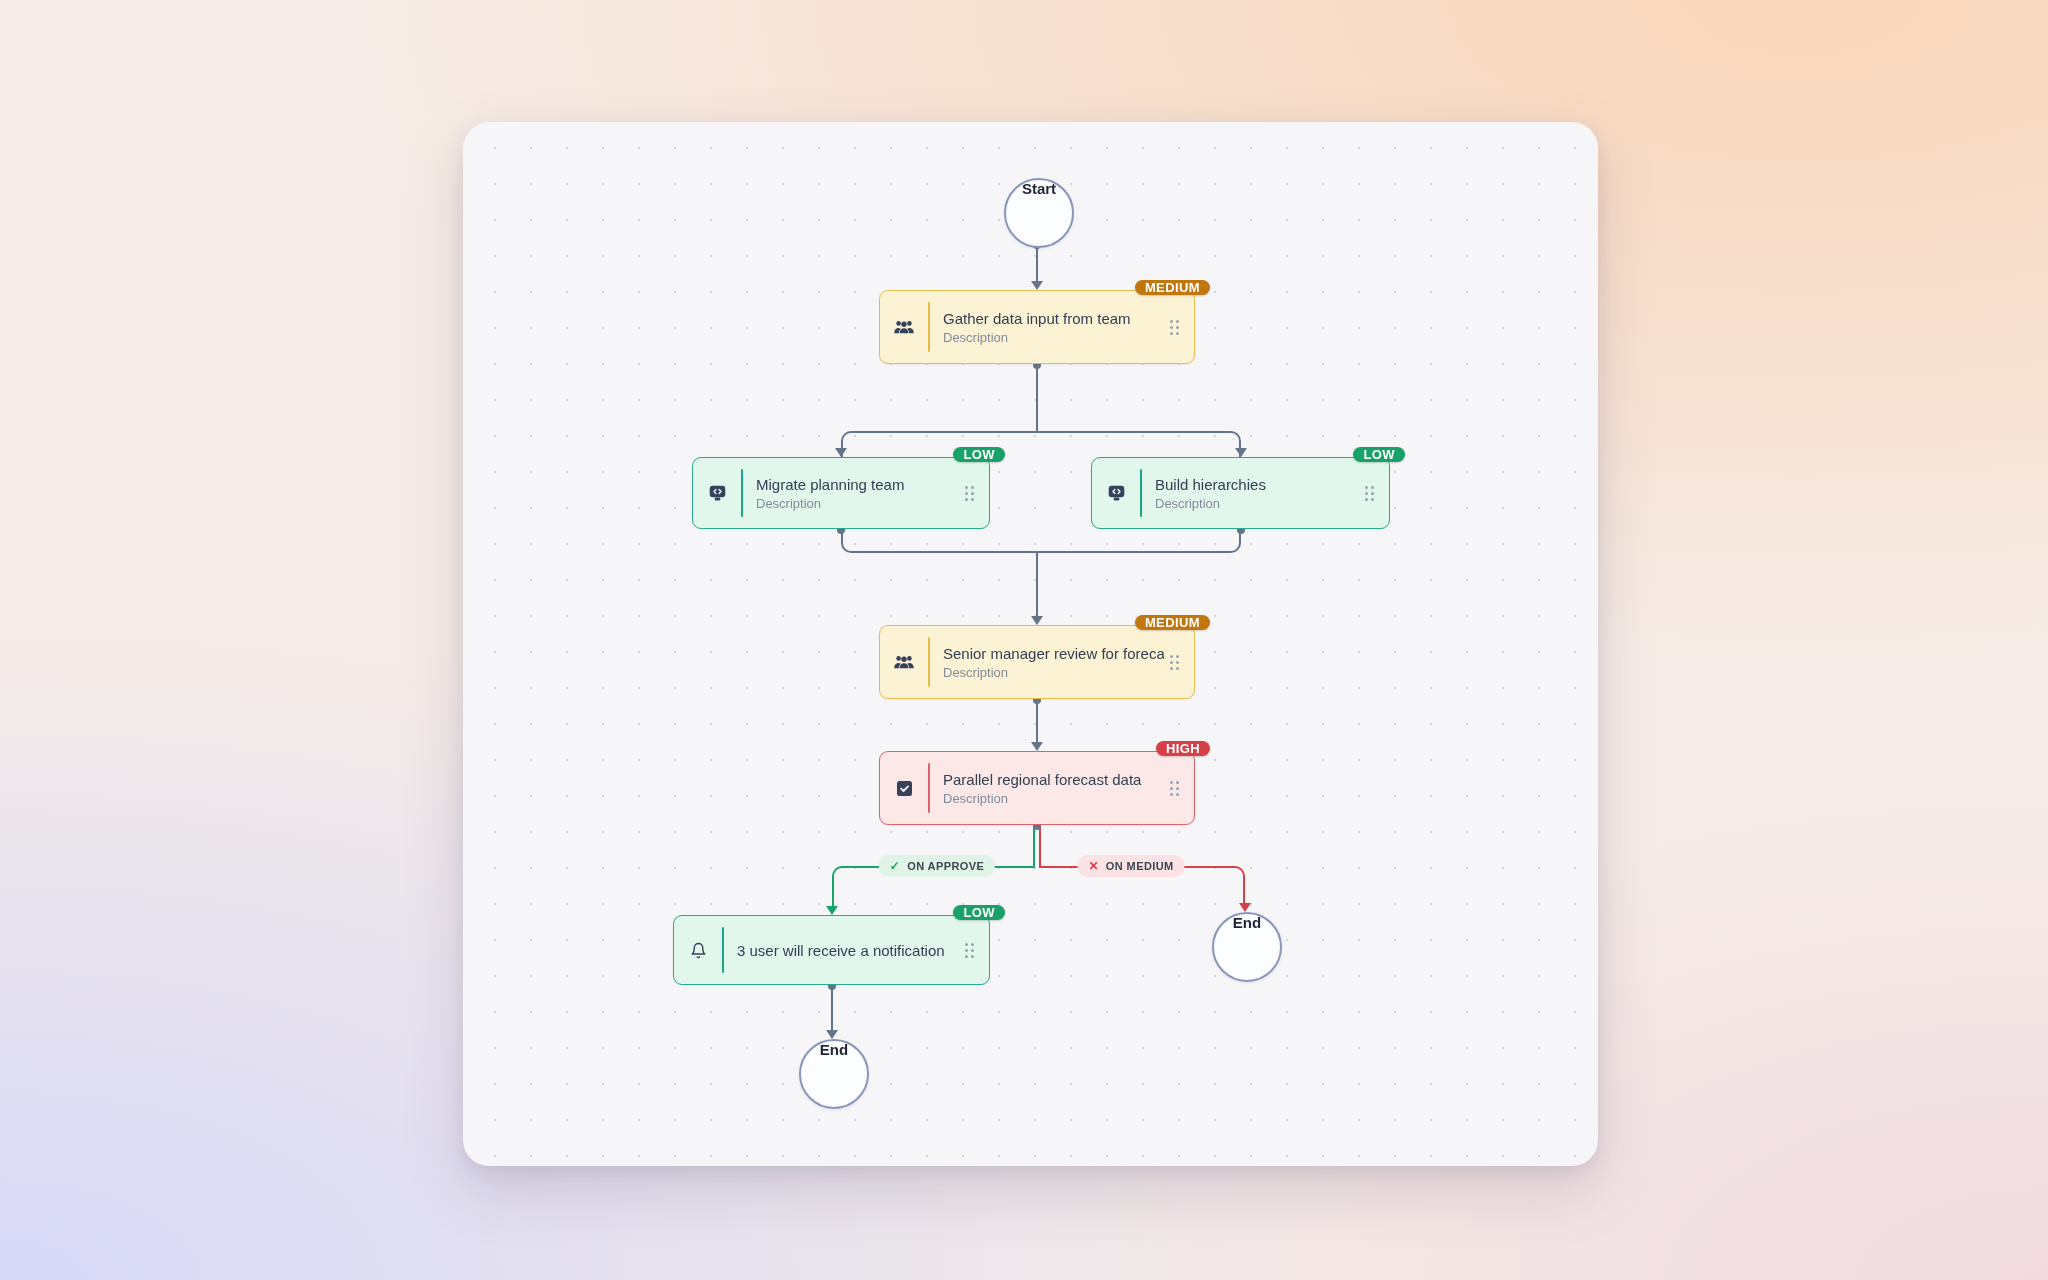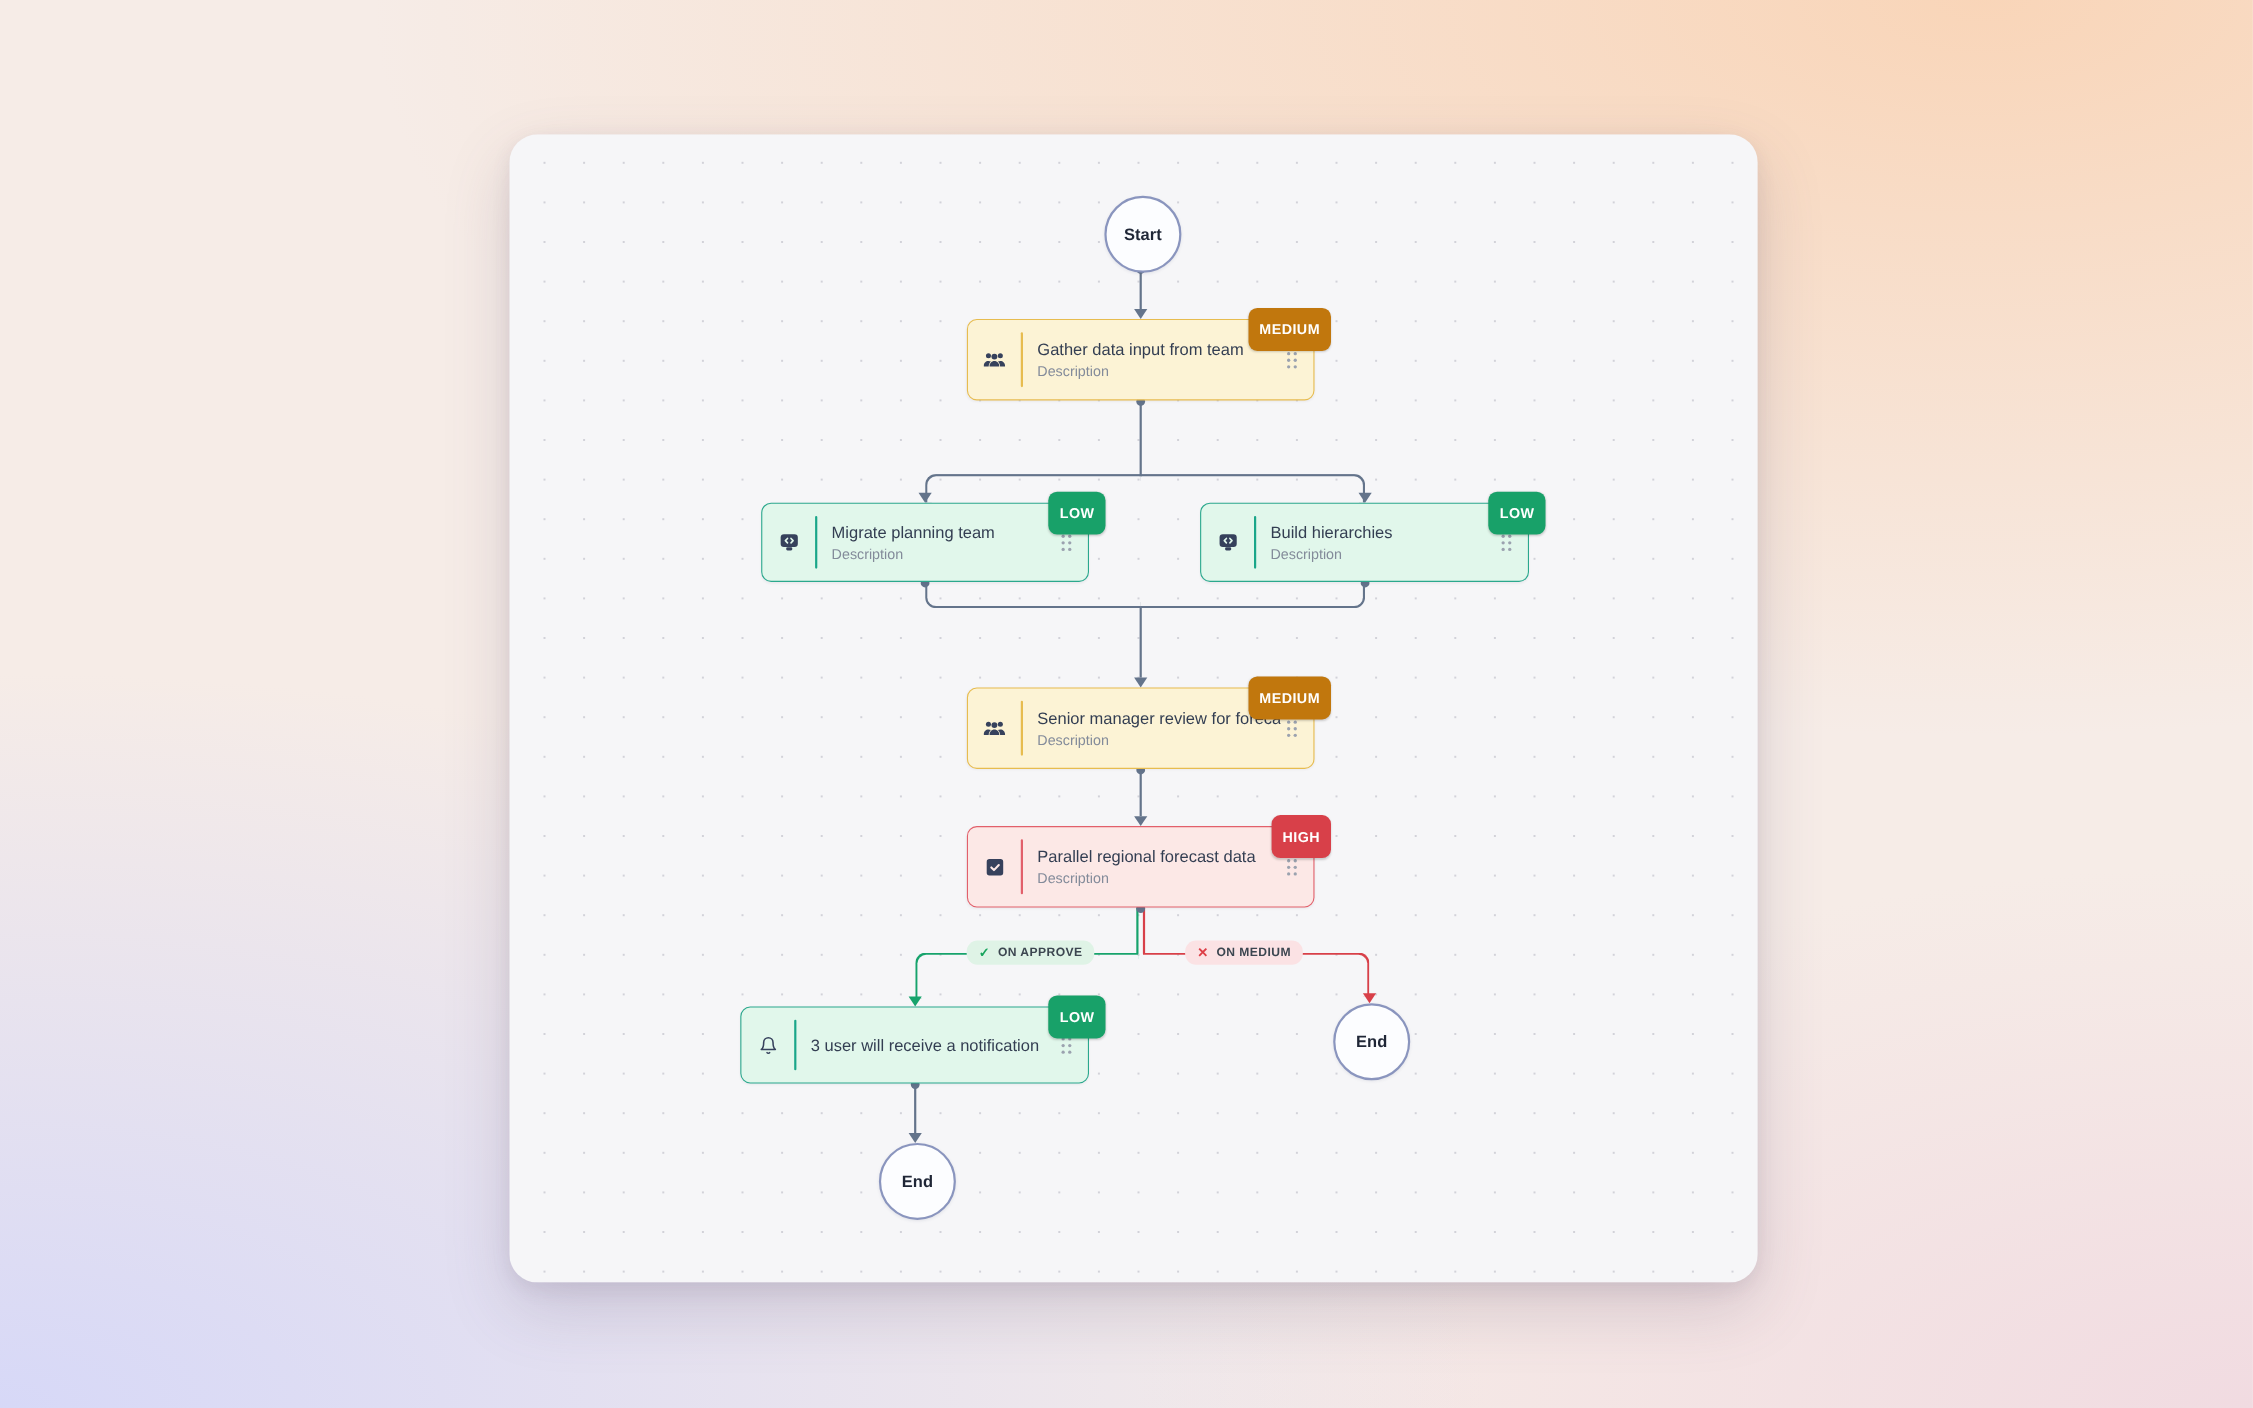--- a/index.html
+++ b/index.html
@@ -11,21 +11,21 @@
       radial-gradient(90% 70% at 100% 100%, rgba(240,216,224,0.85) 0%, rgba(240,216,224,0) 55%),
       #F6ECE7;}
   .canvas{position:absolute;left:463px;top:122px;width:1135px;height:1044px;border-radius:26px;
     background-color:#F6F6F8;
     background-image:radial-gradient(circle,#D2D2D9 1.3px, rgba(0,0,0,0) 1.4px);
     background-size:36px 36px;background-position:14px 8px;
     box-shadow:0 24px 60px rgba(95,82,110,0.20), 0 6px 16px rgba(95,82,110,0.10);}
 
   
   .terminal{position:absolute;width:66px;height:66px;border-radius:50%;background:#FCFDFF;
-    border:2px solid #8A95BE;display:flex;align-items:center;justify-content:center;
+    border:2px solid #8A95BE;display:flex;align-items:flex-start;justify-content:center;
     font-size:15px;font-weight:700;color:#1F2636;z-index:6;box-shadow:0 1px 3px rgba(40,50,90,0.10);}
   .t-start{left:541px;top:56px;}
   .t-end-reject{left:749px;top:790px;}
   .t-end-main{left:336px;top:917px;}
 
   
   .pgroup{position:absolute;left:201px;top:274px;width:756px;height:188px;border-radius:12px;
     background:rgba(210,160,225,0.22);border:2px dashed #B553C9;z-index:1;box-sizing:border-box;}
   .pgroup-label{position:absolute;left:17px;top:9px;font-size:14px;color:#252D3D;}
 
@@ -67,21 +67,21 @@
   .node-amber .divider{background:#E7BC4F;}
   .node-mint .divider{background:#1AA689;}
   .node-rose .divider{background:#E2606B;}
   .ntext{flex:1;padding-left:13px;min-width:0;}
   .ntitle{font-size:15px;font-weight:500;color:#333E52;white-space:nowrap;overflow:hidden;}
   .ndesc{font-size:13px;color:#838B9A;margin-top:3px;}
   .handle{flex:0 0 auto;margin:0 15px 0 6px;display:grid;grid-template-columns:repeat(2,3px);
     grid-auto-rows:3px;gap:3px;}
   .handle i{width:3px;height:3px;border-radius:50%;background:#9BA2AF;}
   .badge{position:absolute;top:-11px;right:-16px;color:#FFFFFF;font-size:13px;font-weight:700;
-    letter-spacing:0.4px;padding:12px 10px;border-radius:8px;box-shadow:0 1px 2px rgba(0,0,0,0.18);margin-left:44px;}
+    letter-spacing:0.4px;padding:0 10px;border-radius:8px;box-shadow:0 1px 2px rgba(0,0,0,0.18);margin-left:44px;}
   .badge-medium{background:#C1770D;}
   .badge-low{background:#18A169;}
   .badge-high{background:#D84049;}
 
   .n-gather{left:416px;top:168px;width:316px;height:74px;}
   .n-migrate{left:229px;top:335px;width:298px;height:72px;}
   .n-build{left:628px;top:335px;width:299px;height:72px;}
   .n-review{left:416px;top:503px;width:316px;height:74px;}
   .n-approval{left:416px;top:629px;width:316px;height:74px;}
   .n-notify{left:210px;top:793px;width:317px;height:70px;}

